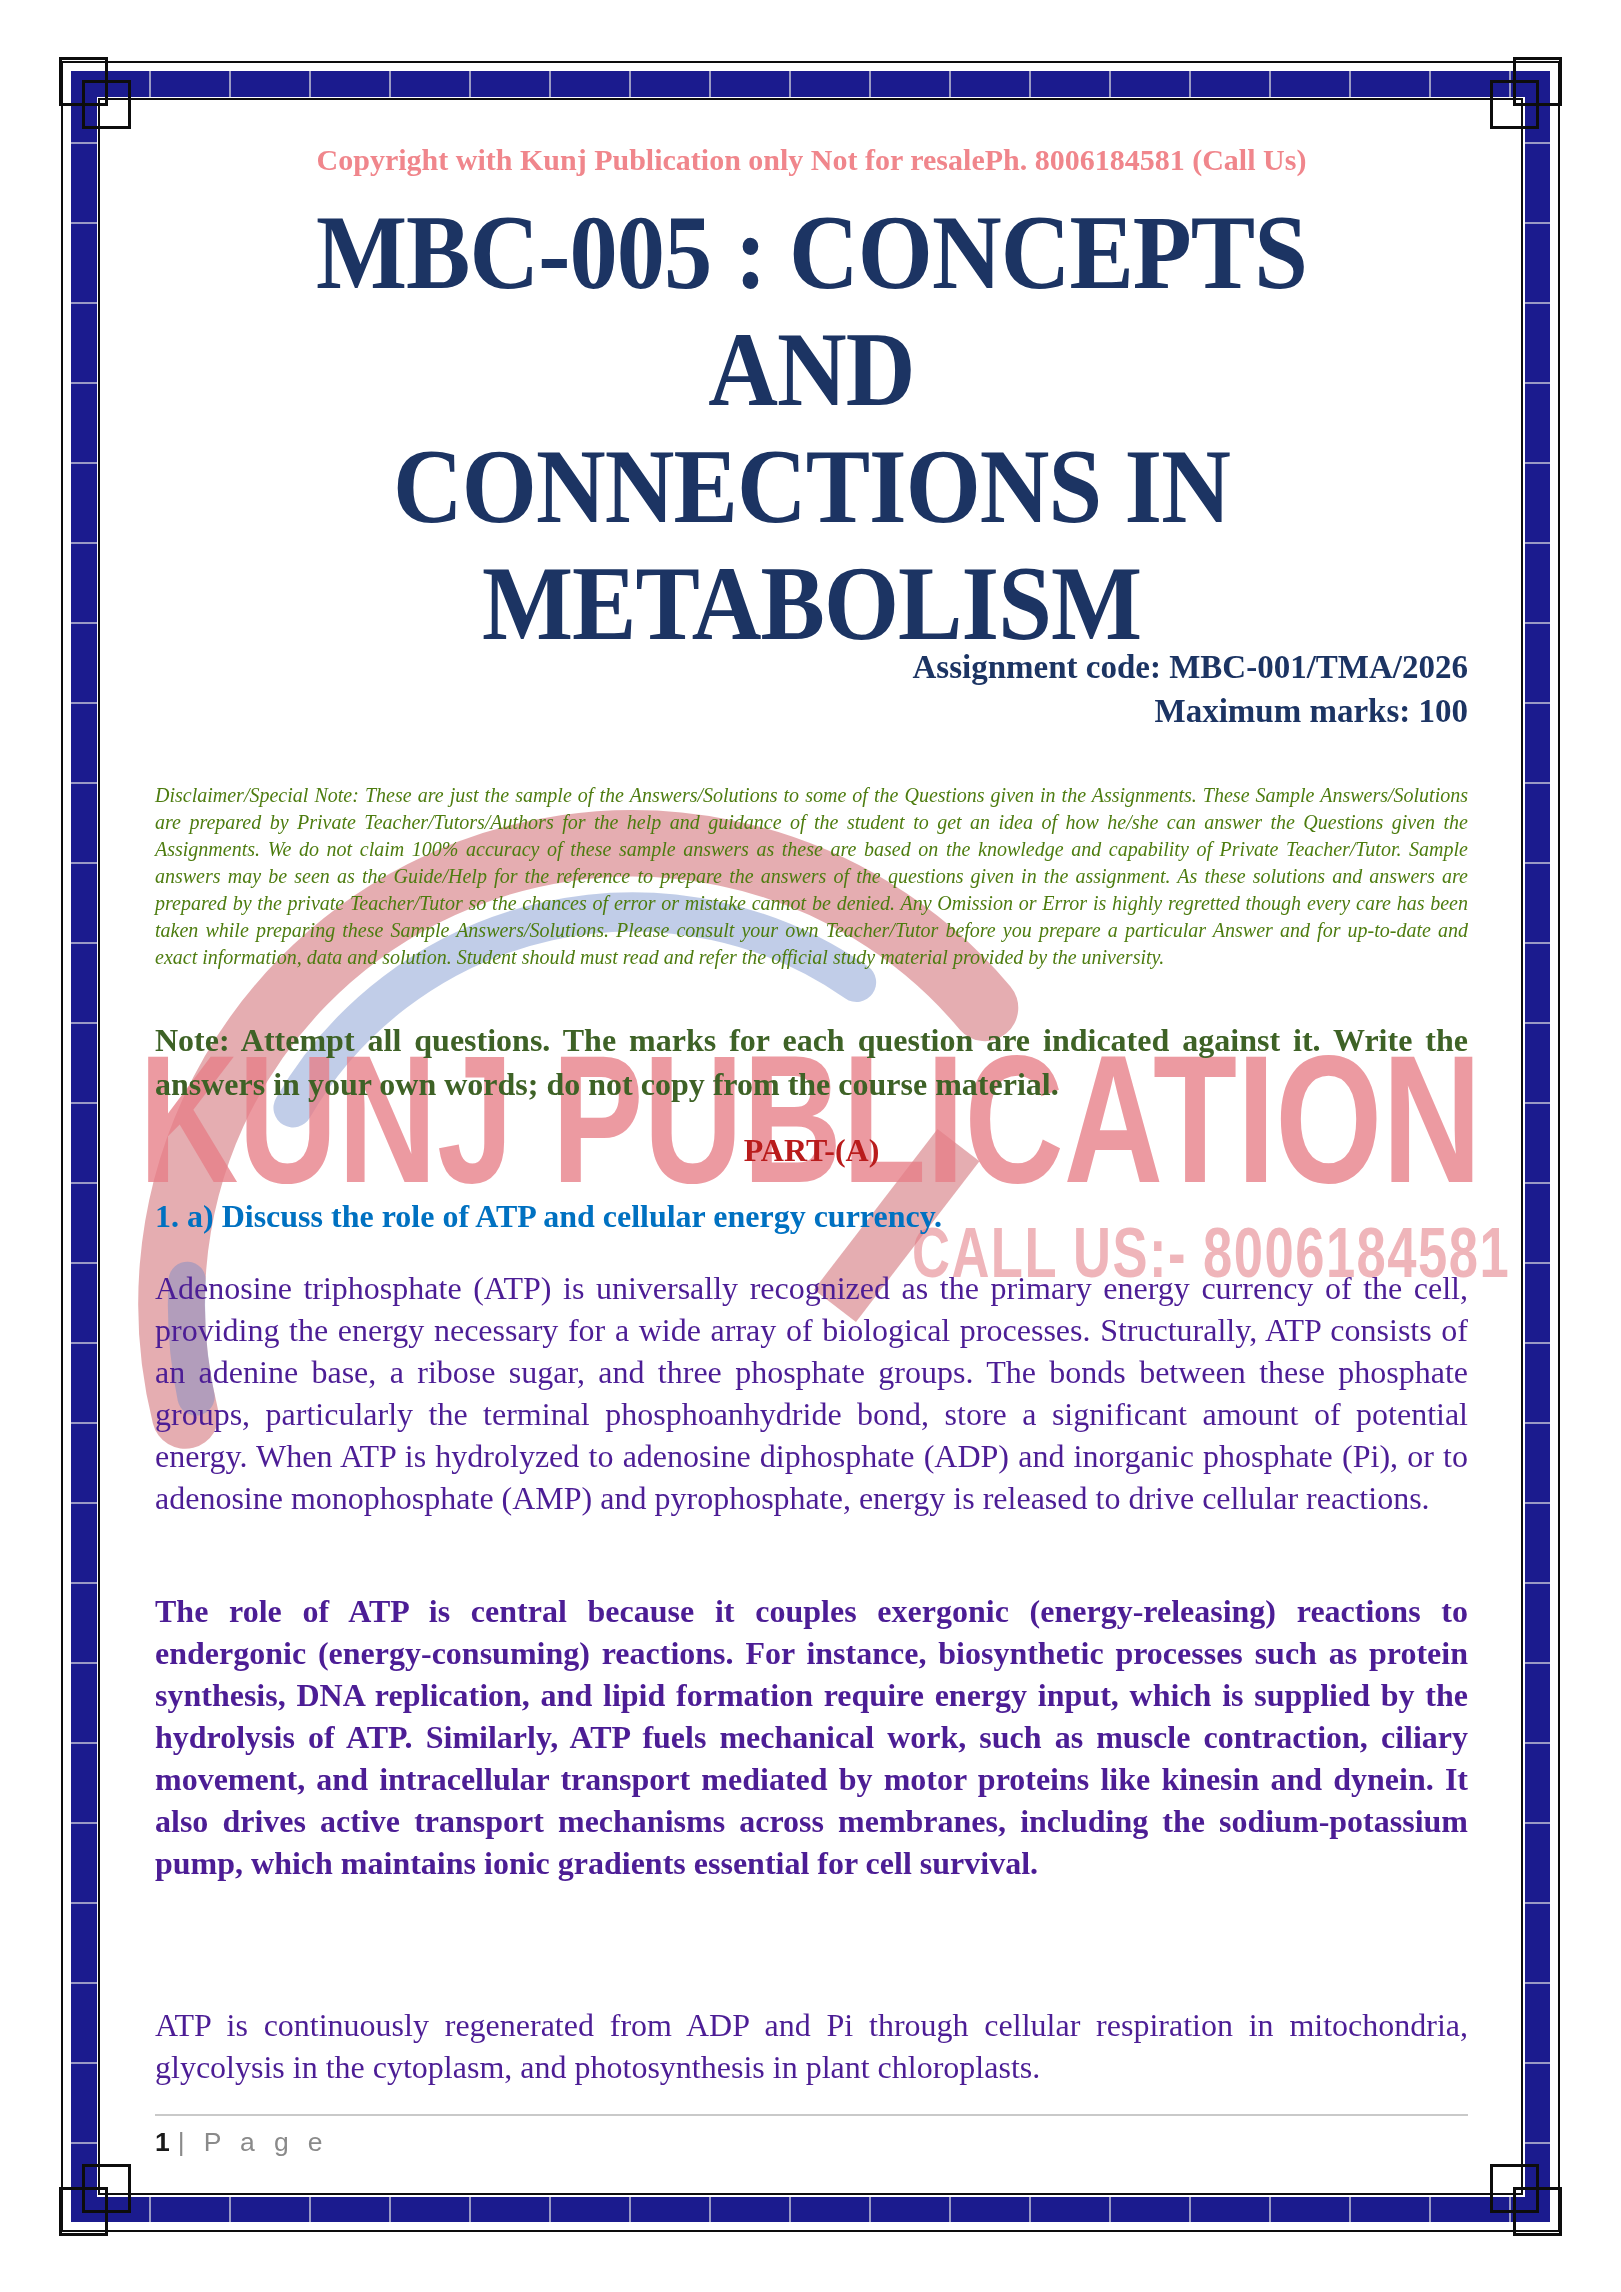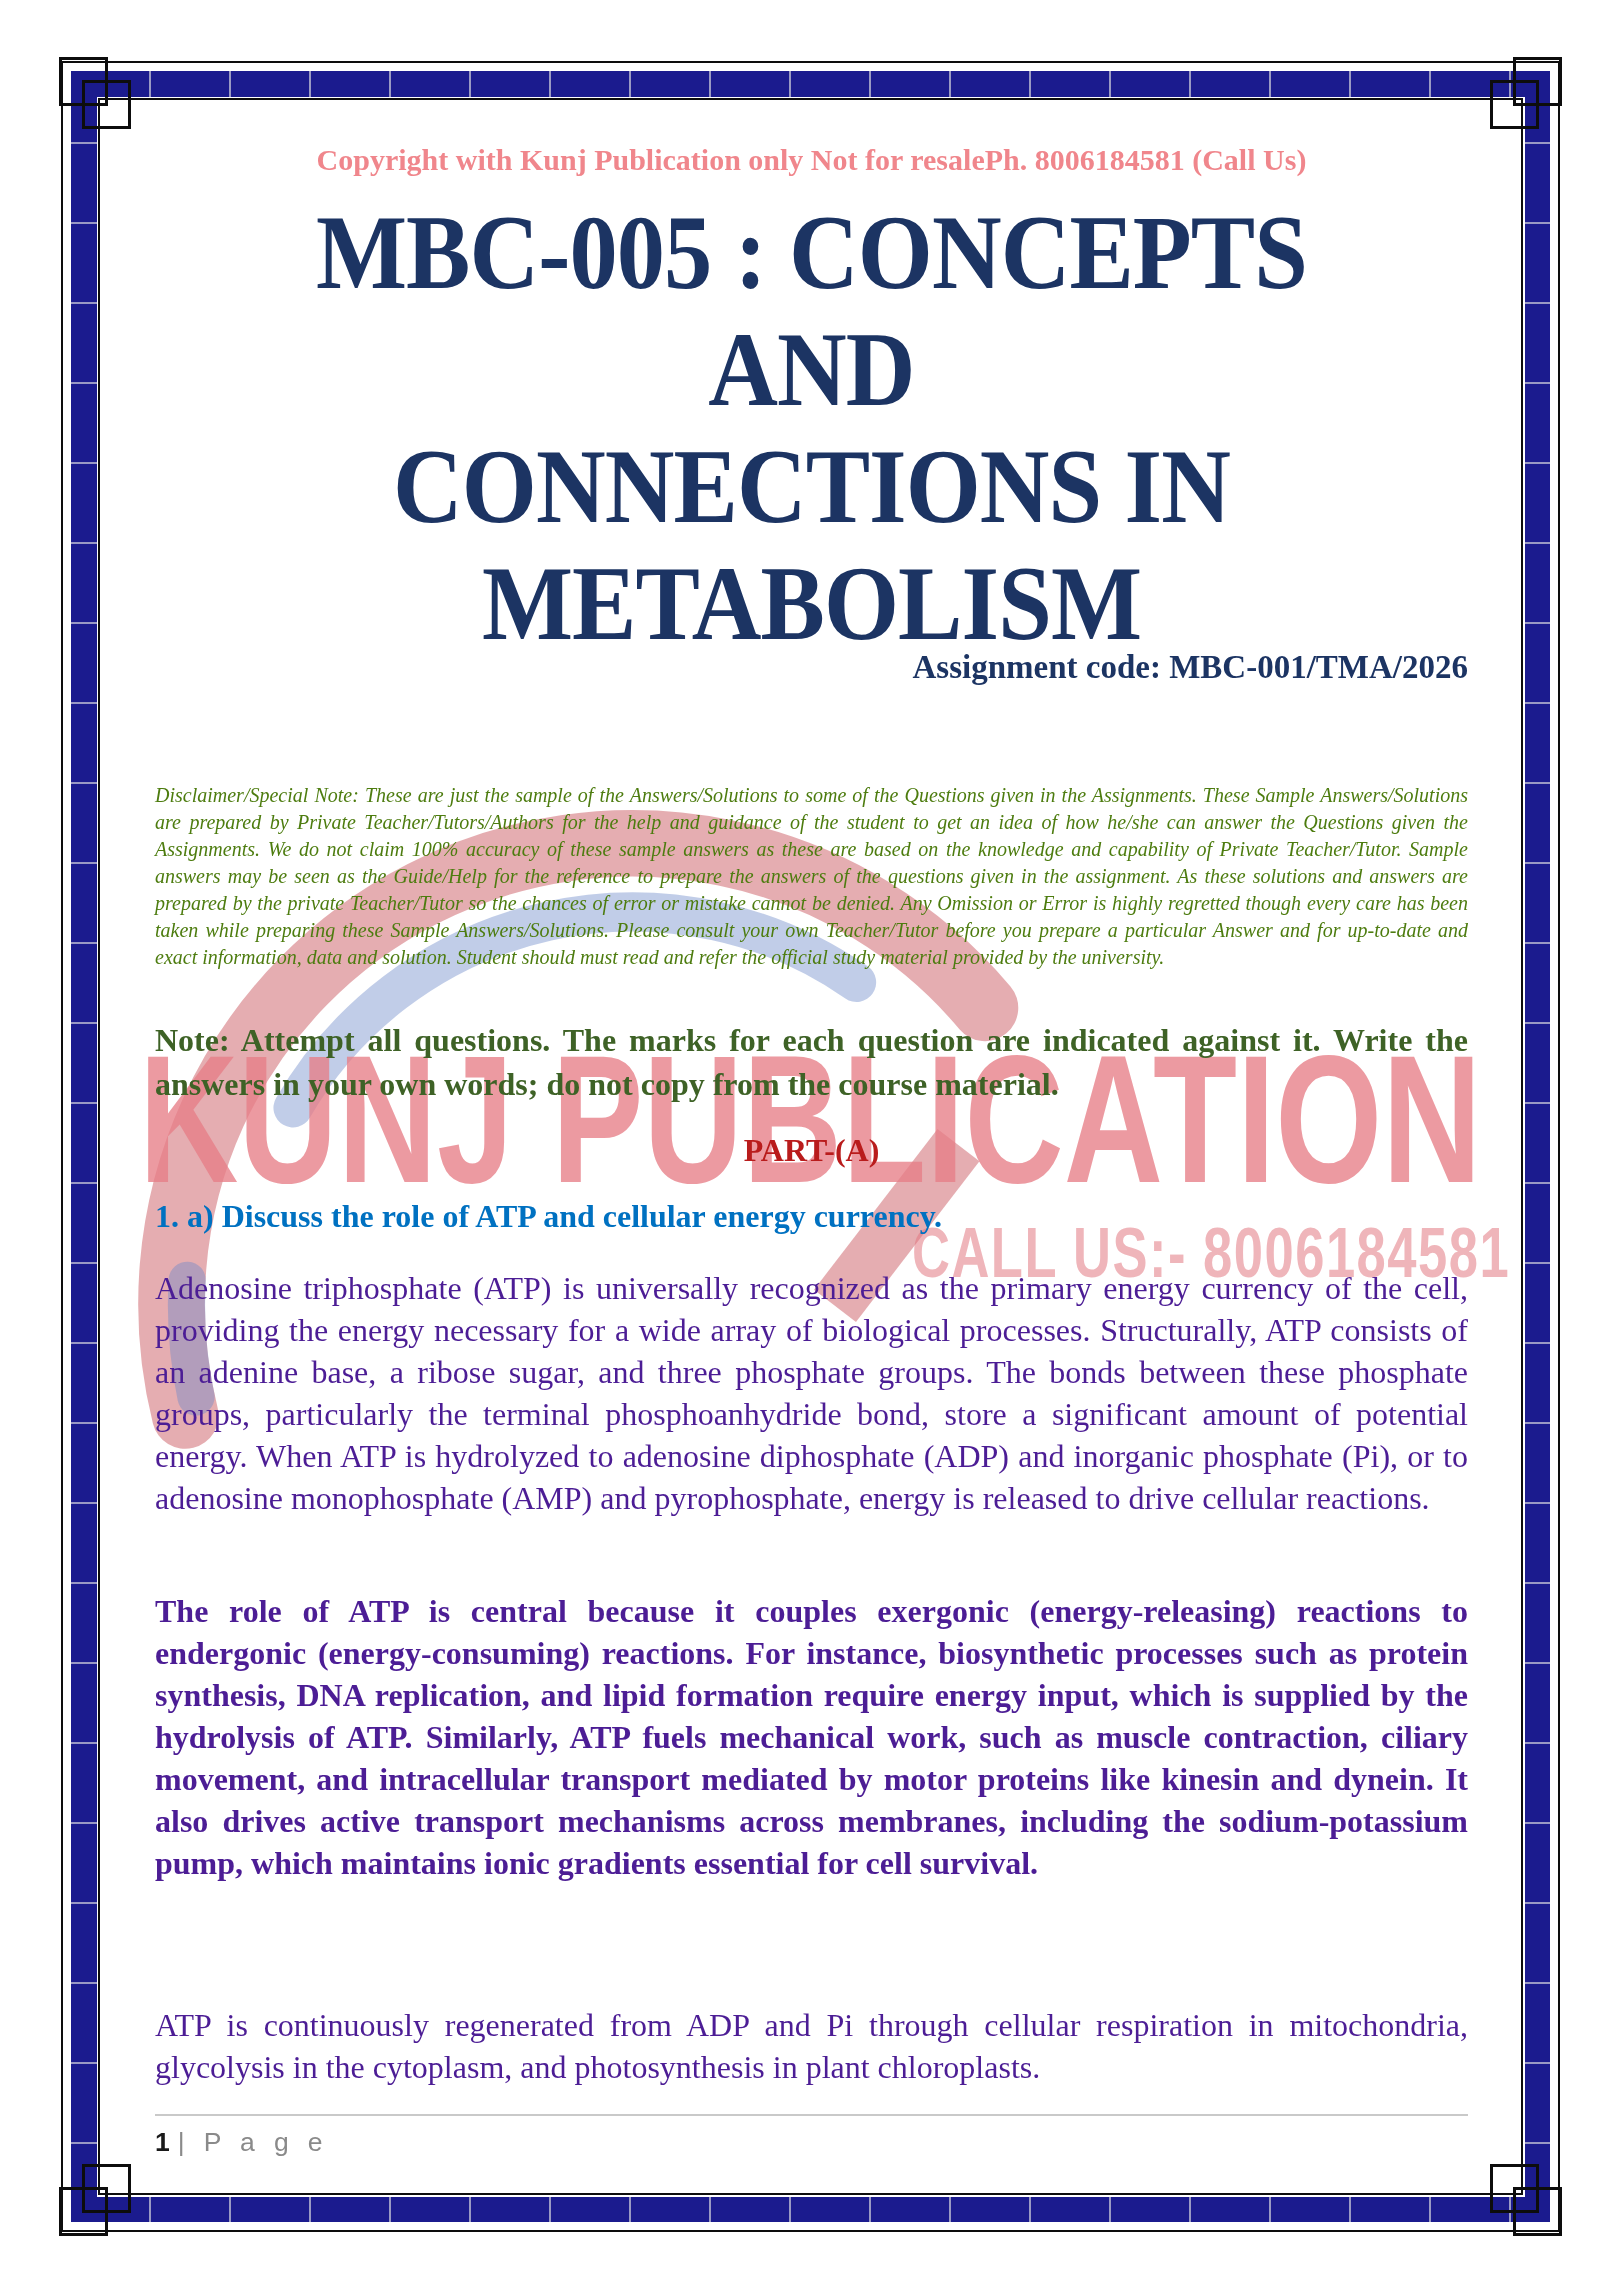--- a/index.html
+++ b/index.html
@@ -126,20 +126,21 @@
     </div>
 
     <h1 class="title">
       <div>MBC-005 : CONCEPTS AND</div>
       <div>CONNECTIONS IN</div>
       <div>METABOLISM</div>
     </h1>
 
     <div class="meta">
       <div>Assignment code: MBC-001/TMA/2026</div>
+      <div>Maximum marks: 100</div>
     </div>
 
     <p class="disclaimer">Disclaimer/Special Note: These are just the sample of the Answers/Solutions to some of the Questions given in the Assignments. These Sample Answers/Solutions are prepared by Private Teacher/Tutors/Authors for the help and guidance of the student to get an idea of how he/she can answer the Questions given the Assignments. We do not claim 100% accuracy of these sample answers as these are based on the knowledge and capability of Private Teacher/Tutor. Sample answers may be seen as the Guide/Help for the reference to prepare the answers of the questions given in the assignment. As these solutions and answers are prepared by the private Teacher/Tutor so the chances of error or mistake cannot be denied. Any Omission or Error is highly regretted though every care has been taken while preparing these Sample Answers/Solutions. Please consult your own Teacher/Tutor before you prepare a particular Answer and for up-to-date and exact information, data and solution. Student should must read and refer the official study material provided by the university.</p>
 
     <p class="note">Note: Attempt all questions. The marks for each question are indicated against it. Write the answers in your own words; do not copy from the course material.</p>
 
     <div class="part">PART-(A)</div>
 
     <div class="question">1. a) Discuss the role of ATP and cellular energy currency.</div>
 

